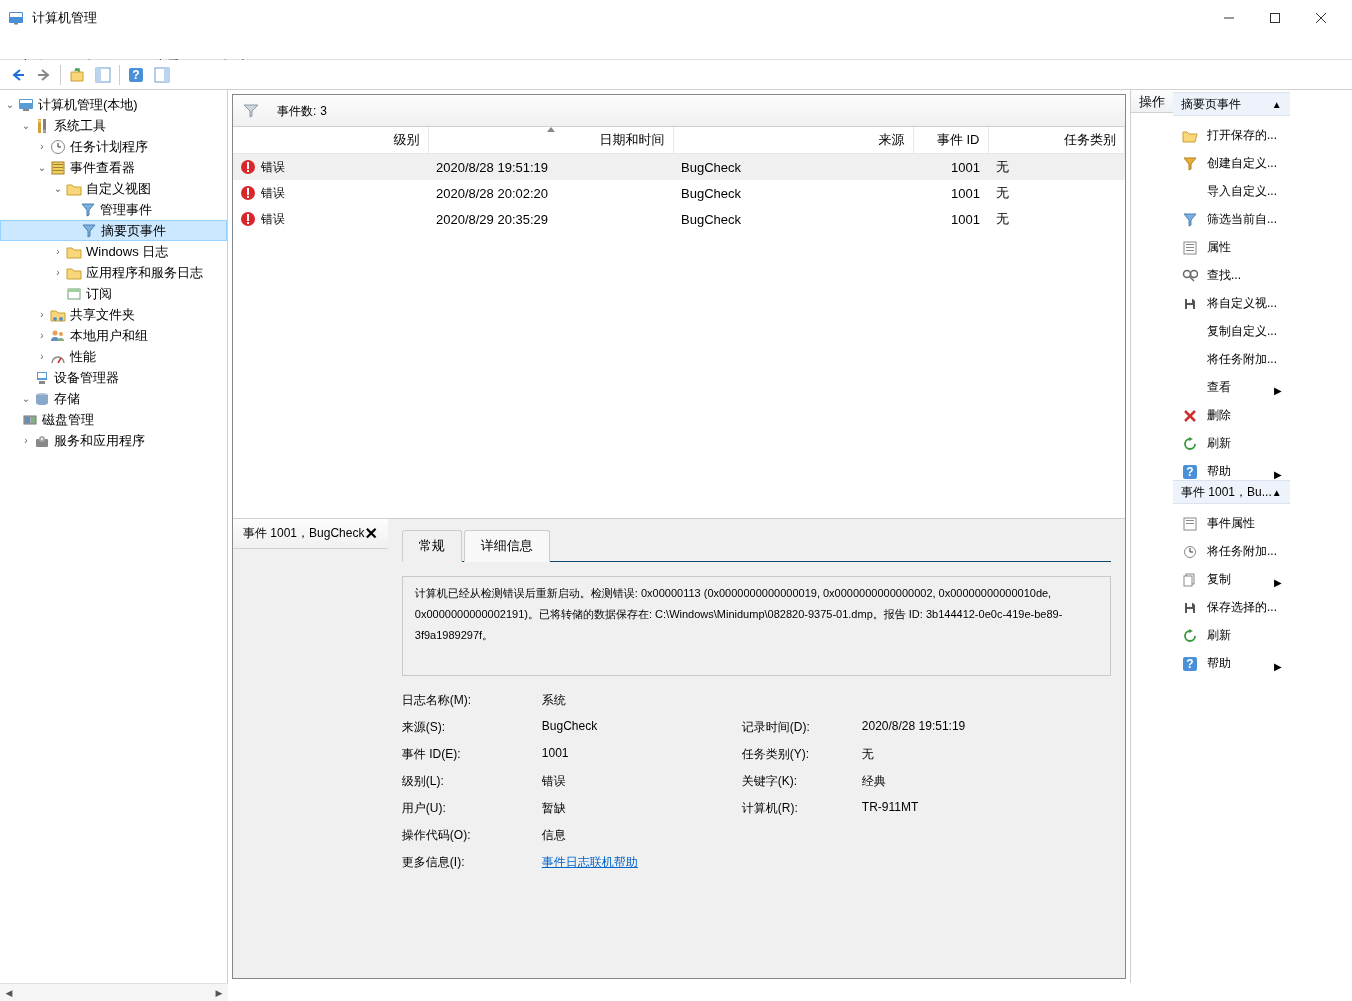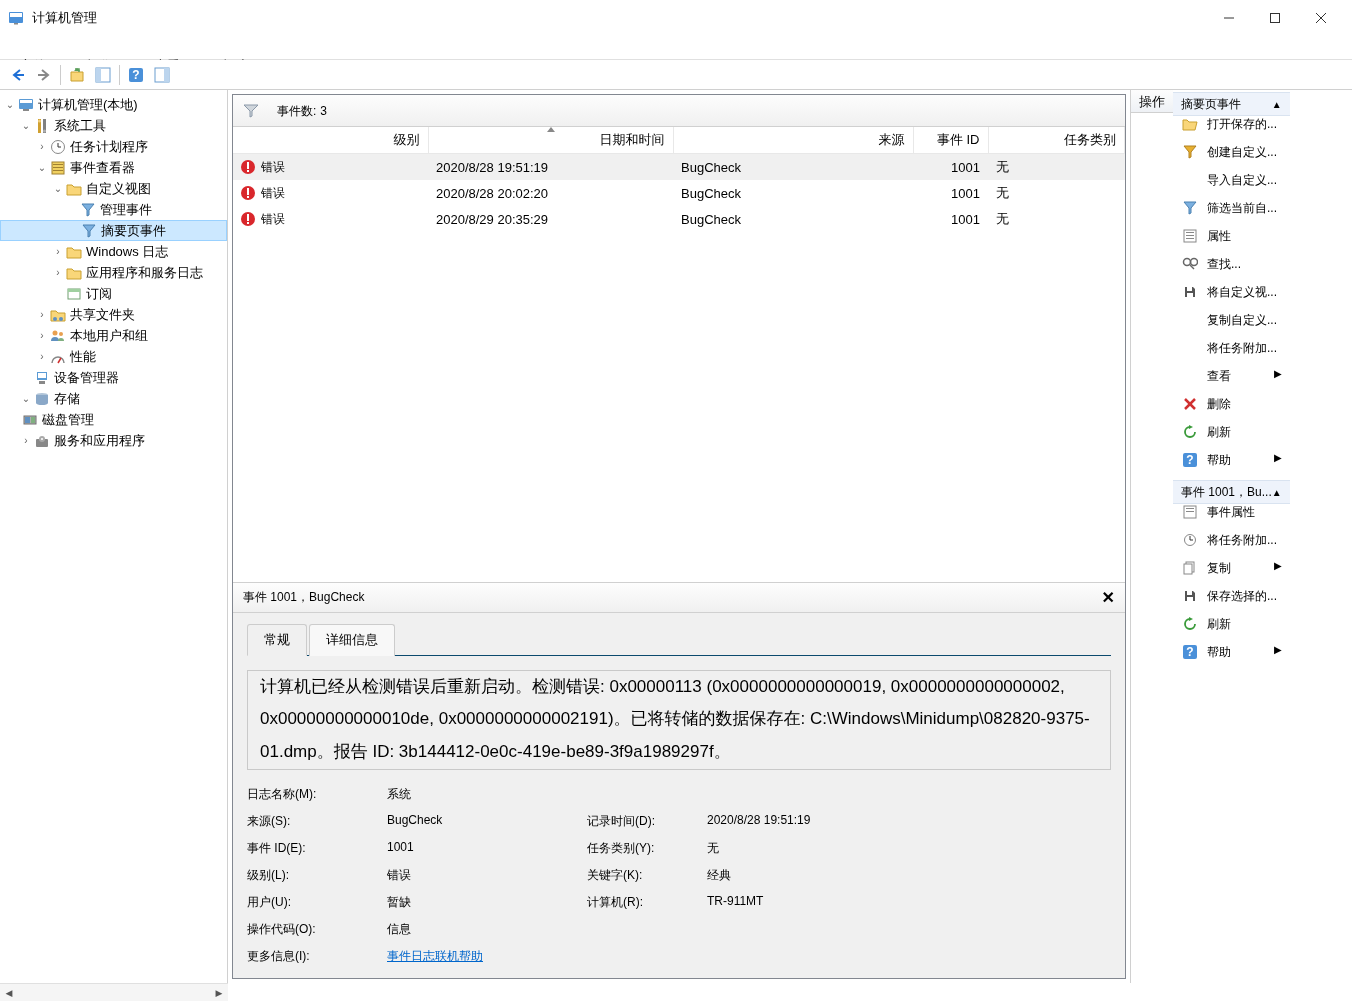--- a/index.html
+++ b/index.html
@@ -48,41 +48,41 @@
 .grid table { width: 100%; border-collapse: collapse; }
 .grid th { text-align: right; padding: 4px 8px; font-weight: normal; background: #fff; border-right: 1px solid #e8e8e8; border-bottom: 1px solid #e8e8e8; height: 26px; font-size: 13px; position: relative; }
 .grid th.sort::after { content: ""; position: absolute; top: 0; left: 50%; transform: translateX(-50%); border-left: 4px solid transparent; border-right: 4px solid transparent; border-bottom: 5px solid #888; }
 .grid td { padding: 4px 8px; height: 25px; font-size: 13px; }
 .grid tr.sel td { background: #f0f0f0; }
 .lvl-icon { width: 14px; height: 14px; display: inline-block; vertical-align: middle; margin-right: 6px; border-radius: 50%; background: #d9272c; position: relative; }
 .lvl-icon::after { content: ""; position: absolute; left: 6px; top: 2px; width: 2px; height: 7px; background: #fff; }
 .lvl-icon::before { content: ""; position: absolute; left: 6px; bottom: 2px; width: 2px; height: 2px; background: #fff; }
 
 
-.detail-panel { height: 396px; border-top: 1px solid #d0d0d0; background: #f0f0f0; display: flex; flex-direction: column; margin-top: 42px; }
+.detail-panel { height: 460px; border-top: 1px solid #d0d0d0; background: #f0f0f0; display: flex; flex-direction: row; margin-top: 42px; }
 .detail-hdr { height: 30px; display: flex; align-items: center; padding: 0 10px; background: linear-gradient(#fdfdfd, #f0f0f0); border-bottom: 1px solid #d0d0d0; font-family: "SimSun", monospace; font-size: 14px; }
 .detail-hdr .close { margin-left: auto; font-size: 16px; font-weight: bold; cursor: pointer; }
 .detail-body { flex: 1; padding: 10px 14px; overflow: auto; }
 .tabs { display: flex; border-bottom: 1px solid #0c4a6e; }
 .tab { padding: 6px 16px; border: 1px solid #ccc; border-bottom: none; margin-right: 2px; background: #f0f0f0; font-size: 13px; border-radius: 3px 3px 0 0; cursor: default; position: relative; top: 1px; }
 .tab.active { background: #f0f0f0; border-bottom: 1px solid #f0f0f0; }
 .tab:not(.active) { background: #f8f8f8; }
 .detail-content { padding-top: 14px; }
-.desc-box { border: 1px solid #c9c9c9; padding: 0 12px; background: #f0f0f0; line-height: 1.9; font-size: 17px; min-height: 100px; }
+.desc-box { border: 1px solid #c9c9c9; padding: 6px 12px; background: #f0f0f0; line-height: 1.9; font-size: 11px; min-height: 100px; }
 .detail-grid { margin-top: 16px; display: grid; grid-template-columns: 140px 200px 120px auto; row-gap: 10px; font-size: 13px; }
 .detail-grid .lbl { }
 .link { color: #0066cc; text-decoration: underline; cursor: pointer; }
 
 
 .actions-panel { width: 222px; border-left: 1px solid #d0d0d0; display: flex; flex-direction: row; background: #fff; }
 .actions-hdr { height: 23px; padding: 3px 8px; background: linear-gradient(#fdfdfd, #eef1f5); border-bottom: 1px solid #d0d0d0; font-size: 13px; }
 .actions-sec { padding: 2px 0; }
 .actions-sec-hdr { height: 24px; display: flex; align-items: center; padding: 0 8px; background: #eef3fb; border-top: 1px solid #d9e3f0; border-bottom: 1px solid #d9e3f0; font-size: 12px; }
 .actions-sec-hdr .arrow { margin-left: auto; font-size: 10px; }
-.action-item { height: 28px; display: flex; align-items: flex-start; padding: 0 8px; font-size: 13px; cursor: default; }
+.action-item { height: 28px; display: flex; align-items: flex-end; padding: 0 8px; font-size: 13px; cursor: default; }
 .action-item .aicon { width: 18px; height: 16px; margin-right: 8px; display: inline-flex; align-items: center; justify-content: center; }
 .action-item .arr { margin-left: auto; font-size: 10px; }
 
 
 .hscroll { height: 18px; border-top: 1px solid #e0e0e0; display: flex; align-items: center; background: #f5f5f5; }
 .hscroll .sbtn { width: 18px; height: 17px; display: flex; align-items: center; justify-content: center; background: #f5f5f5; font-size: 9px; color: #555; }
 .hscroll .track { flex: 1; }
 
 
 svg { display: block; }

